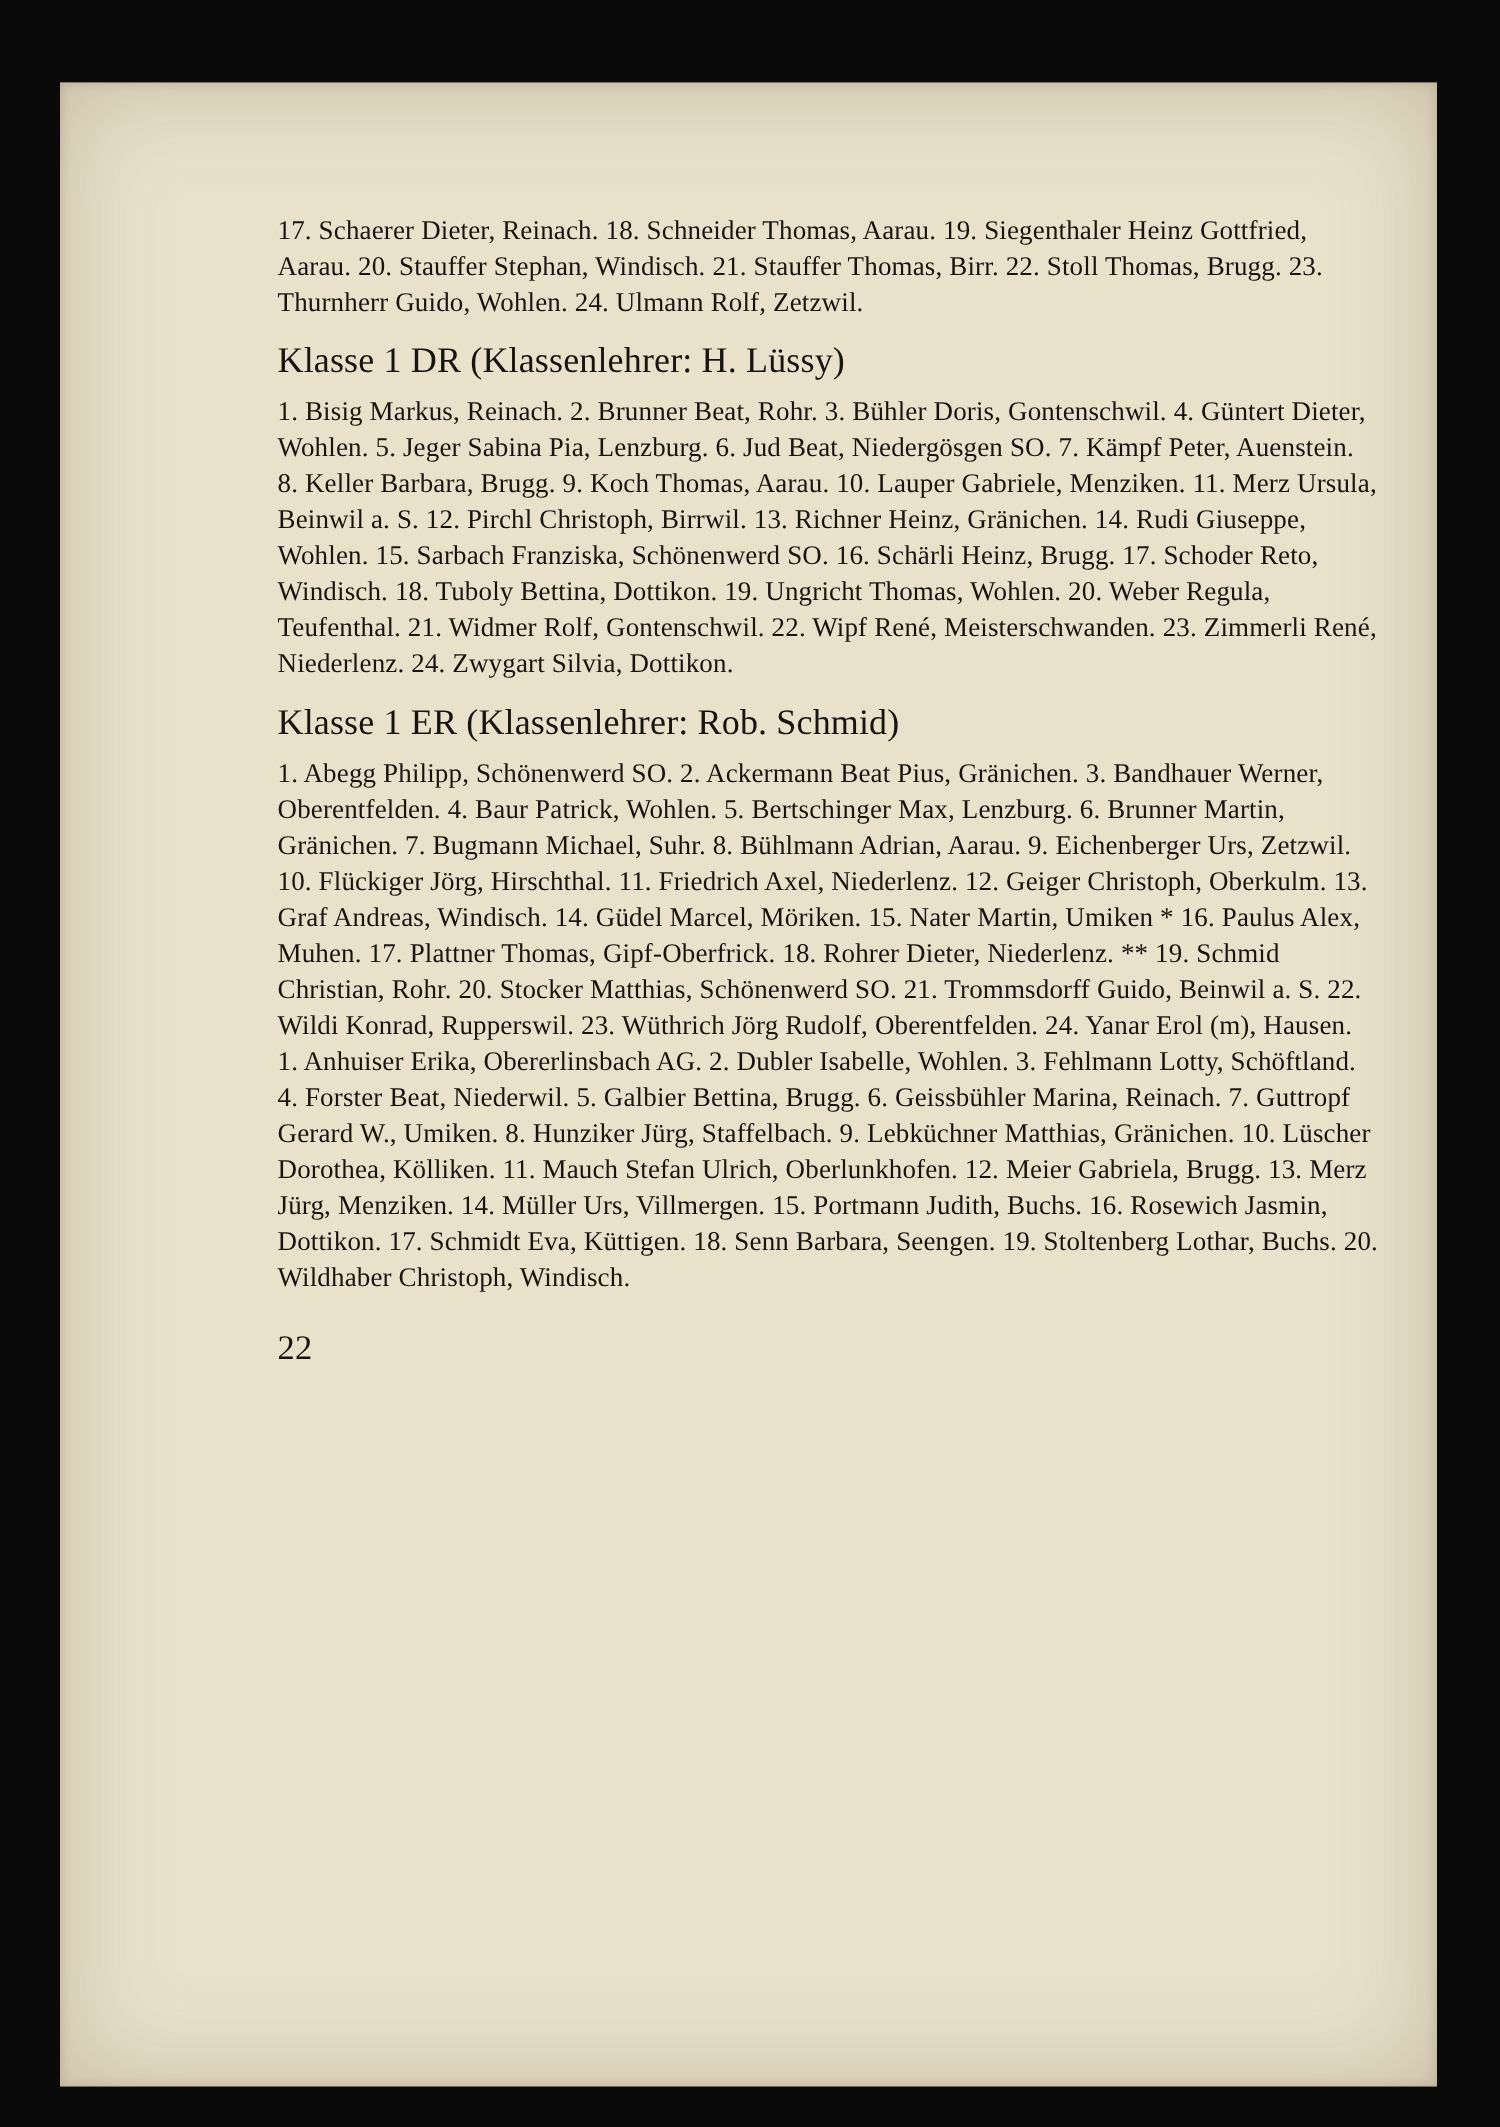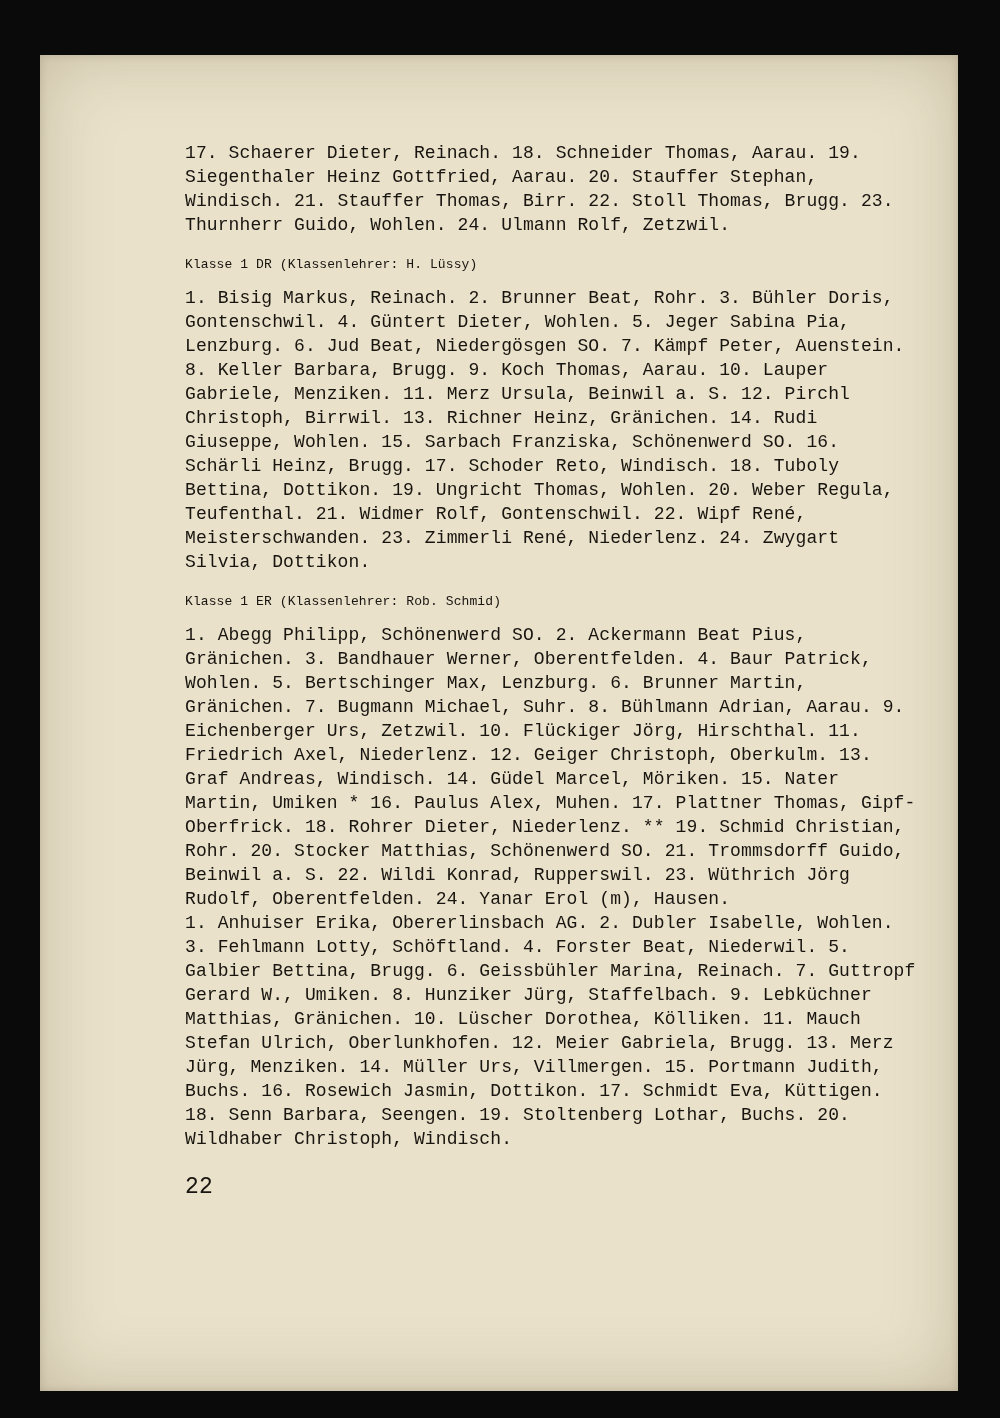--- a/index.html
+++ b/index.html
@@ -38,37 +38,37 @@
     color: #18140f;
     font-size: 18px;
     line-height: 24px;
     letter-spacing: 0.1px;
   }
   .text-block p.paragraph {
     margin: 0;
   }
   .text-block h2.heading {
     margin: 16px 0 9px 0;
-    font-size: 13px;
+    font-size: 24px;
     line-height: 24px;
     font-weight: normal;
   }
   .page-number {
     margin-top: 24px;
     font-size: 23px;
     line-height: 24px;
     color: #18140f;
   }
 </style>
 </head>
 <body>
 
 <div class="scan-frame" style="background: rgb(10, 10, 10);">
   <div class="paper" style="background: rgb(233, 225, 202);">
-    <div class="text-block" id="content" style="color: rgb(24, 20, 15); font-family: Liberation Mono, monospace;">
+    <div class="text-block" id="content" style="color: rgb(24, 20, 15);">
 
     <p class="paragraph">17. Schaerer Dieter, Reinach. 18. Schneider Thomas, Aarau. 19. Siegenthaler Heinz Gottfried, Aarau. 20. Stauffer Stephan, Windisch. 21. Stauffer Thomas, Birr. 22. Stoll Thomas, Brugg. 23. Thurnherr Guido, Wohlen. 24. Ulmann Rolf, Zetzwil.</p>
         <h2 class="heading">Klasse 1 DR (Klassenlehrer: H. Lüssy)</h2>
         <p class="paragraph">1. Bisig Markus, Reinach. 2. Brunner Beat, Rohr. 3. Bühler Doris, Gontenschwil. 4. Güntert Dieter, Wohlen. 5. Jeger Sabina Pia, Lenzburg. 6. Jud Beat, Niedergösgen SO. 7. Kämpf Peter, Auenstein. 8. Keller Barbara, Brugg. 9. Koch Thomas, Aarau. 10. Lauper Gabriele, Menziken. 11. Merz Ursula, Beinwil a. S. 12. Pirchl Christoph, Birrwil. 13. Richner Heinz, Gränichen. 14. Rudi Giuseppe, Wohlen. 15. Sarbach Franziska, Schönenwerd SO. 16. Schärli Heinz, Brugg. 17. Schoder Reto, Windisch. 18. Tuboly Bettina, Dottikon. 19. Ungricht Thomas, Wohlen. 20. Weber Regula, Teufenthal. 21. Widmer Rolf, Gontenschwil. 22. Wipf René, Meisterschwanden. 23. Zimmerli René, Niederlenz. 24. Zwygart Silvia, Dottikon.</p>
         <h2 class="heading">Klasse 1 ER (Klassenlehrer: Rob. Schmid)</h2>
         <p class="paragraph">1. Abegg Philipp, Schönenwerd SO. 2. Ackermann Beat Pius, Gränichen. 3. Bandhauer Werner, Oberentfelden. 4. Baur Patrick, Wohlen. 5. Bertschinger Max, Lenzburg. 6. Brunner Martin, Gränichen. 7. Bugmann Michael, Suhr. 8. Bühlmann Adrian, Aarau. 9. Eichenberger Urs, Zetzwil. 10. Flückiger Jörg, Hirschthal. 11. Friedrich Axel, Niederlenz. 12. Geiger Christoph, Oberkulm. 13. Graf Andreas, Windisch. 14. Güdel Marcel, Möriken. 15. Nater Martin, Umiken * 16. Paulus Alex, Muhen. 17. Plattner Thomas, Gipf-Oberfrick. 18. Rohrer Dieter, Niederlenz. ** 19. Schmid Christian, Rohr. 20. Stocker Matthias, Schönenwerd SO. 21. Trommsdorff Guido, Beinwil a. S. 22. Wildi Konrad, Rupperswil. 23. Wüthrich Jörg Rudolf, Oberentfelden. 24. Yanar Erol (m), Hausen.</p>
         <p class="paragraph">1. Anhuiser Erika, Obererlinsbach AG. 2. Dubler Isabelle, Wohlen. 3. Fehlmann Lotty, Schöftland. 4. Forster Beat, Niederwil. 5. Galbier Bettina, Brugg. 6. Geissbühler Marina, Reinach. 7. Guttropf Gerard W., Umiken. 8. Hunziker Jürg, Staffelbach. 9. Lebküchner Matthias, Gränichen. 10. Lüscher Dorothea, Kölliken. 11. Mauch Stefan Ulrich, Oberlunkhofen. 12. Meier Gabriela, Brugg. 13. Merz Jürg, Menziken. 14. Müller Urs, Villmergen. 15. Portmann Judith, Buchs. 16. Rosewich Jasmin, Dottikon. 17. Schmidt Eva, Küttigen. 18. Senn Barbara, Seengen. 19. Stoltenberg Lothar, Buchs. 20. Wildhaber Christoph, Windisch.</p>
         <div class="page-number">22</div>
       </div>
   </div>

